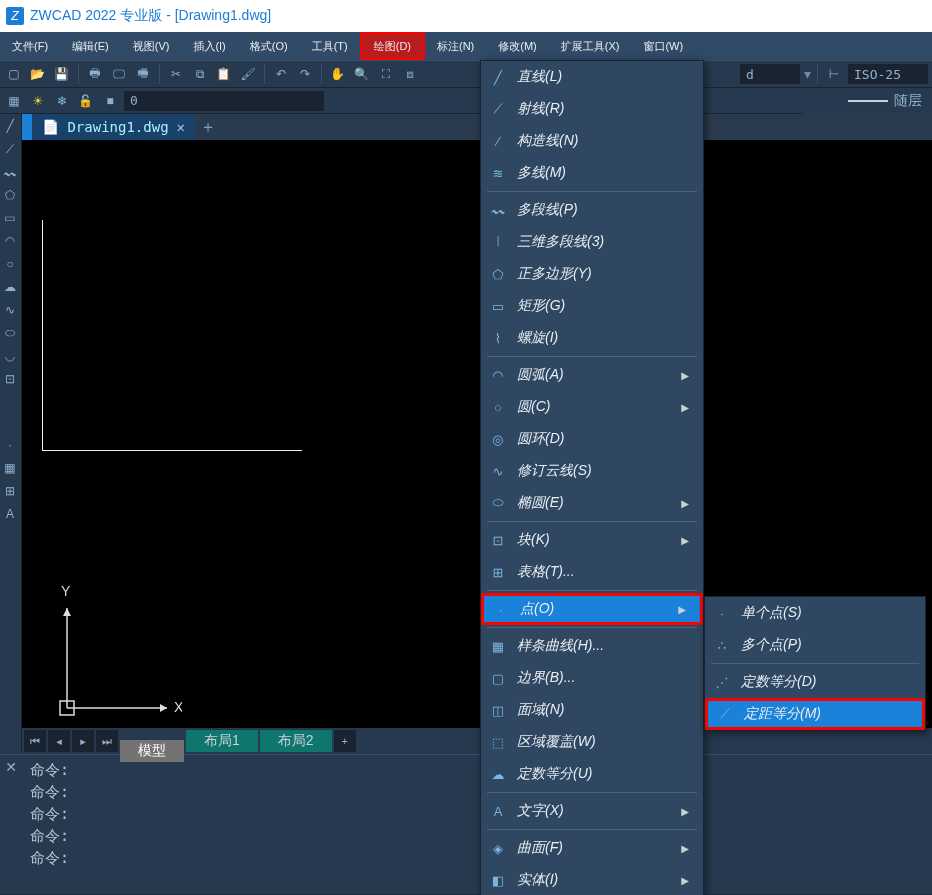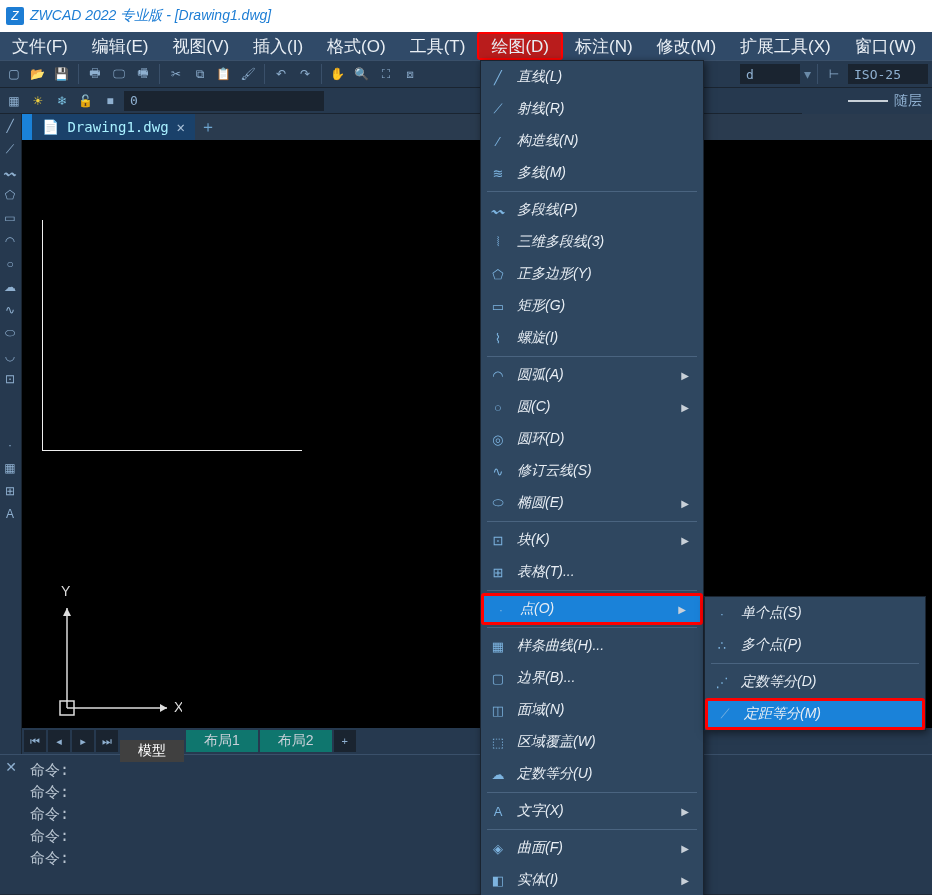--- a/index.html
+++ b/index.html
@@ -23,33 +23,33 @@
 }
 .titlebar .logo {
   width: 18px; height: 18px;
   background: #1d7dd4;
   border-radius: 2px;
   color: #fff;
   font-size: 12px;
   display: flex; align-items: center; justify-content: center;
   font-style: italic;
 }
-.titlebar .title { color: #1d7dd4; font-size: 14px; font-style: italic; }
+.titlebar .title { color: #1d7dd4; font-size: 14px; }
 .menubar {
   height: 28px;
   background: #304a68;
   display: flex;
   align-items: stretch;
 }
 .menubar .menu {
   padding: 0 12px;
   display: flex; align-items: center;
   color: #e8eef4;
   cursor: pointer;
-  font-size: 17px;
+  font-size: 11px;
 }
 .menubar .menu.active { background: #b91c1c; border: 2px solid #f00; border-radius: 3px; }
 .toolbar {
   height: 28px;
   background: #26394f;
   border-top: 1px solid #3a506a;
   border-bottom: 1px solid #1a2430;
   display: flex;
   align-items: center;
   padding: 0 4px;
@@ -156,21 +156,21 @@
   display: flex; align-items: center; justify-content: center;
   color: #8fb0d0; font-size: 11px;
   margin-left: 2px;
 }
 .mt-tab {
   padding: 0 18px; height: 22px;
   display: flex; align-items: center;
   background: #0f766e; color: #c8d0d8;
   margin-left: 2px;
 }
-.mt-tab.active { background: #404040; color: #fff; margin-top: 20px; }
+.mt-tab.active { background: #737373; color: #fff; margin-top: 20px; }
 .cmdarea {
   height: 140px;
   background: #26394f;
   border-top: 1px solid #3a506a;
   display: flex;
 }
 .cmd-handle { width: 22px; background: #26394f; display: flex; align-items: flex-start; justify-content: center; padding-top: 4px; color: #8fb0d0; }
 .cmd-text {
   flex: 1;
   padding: 4px 8px;

